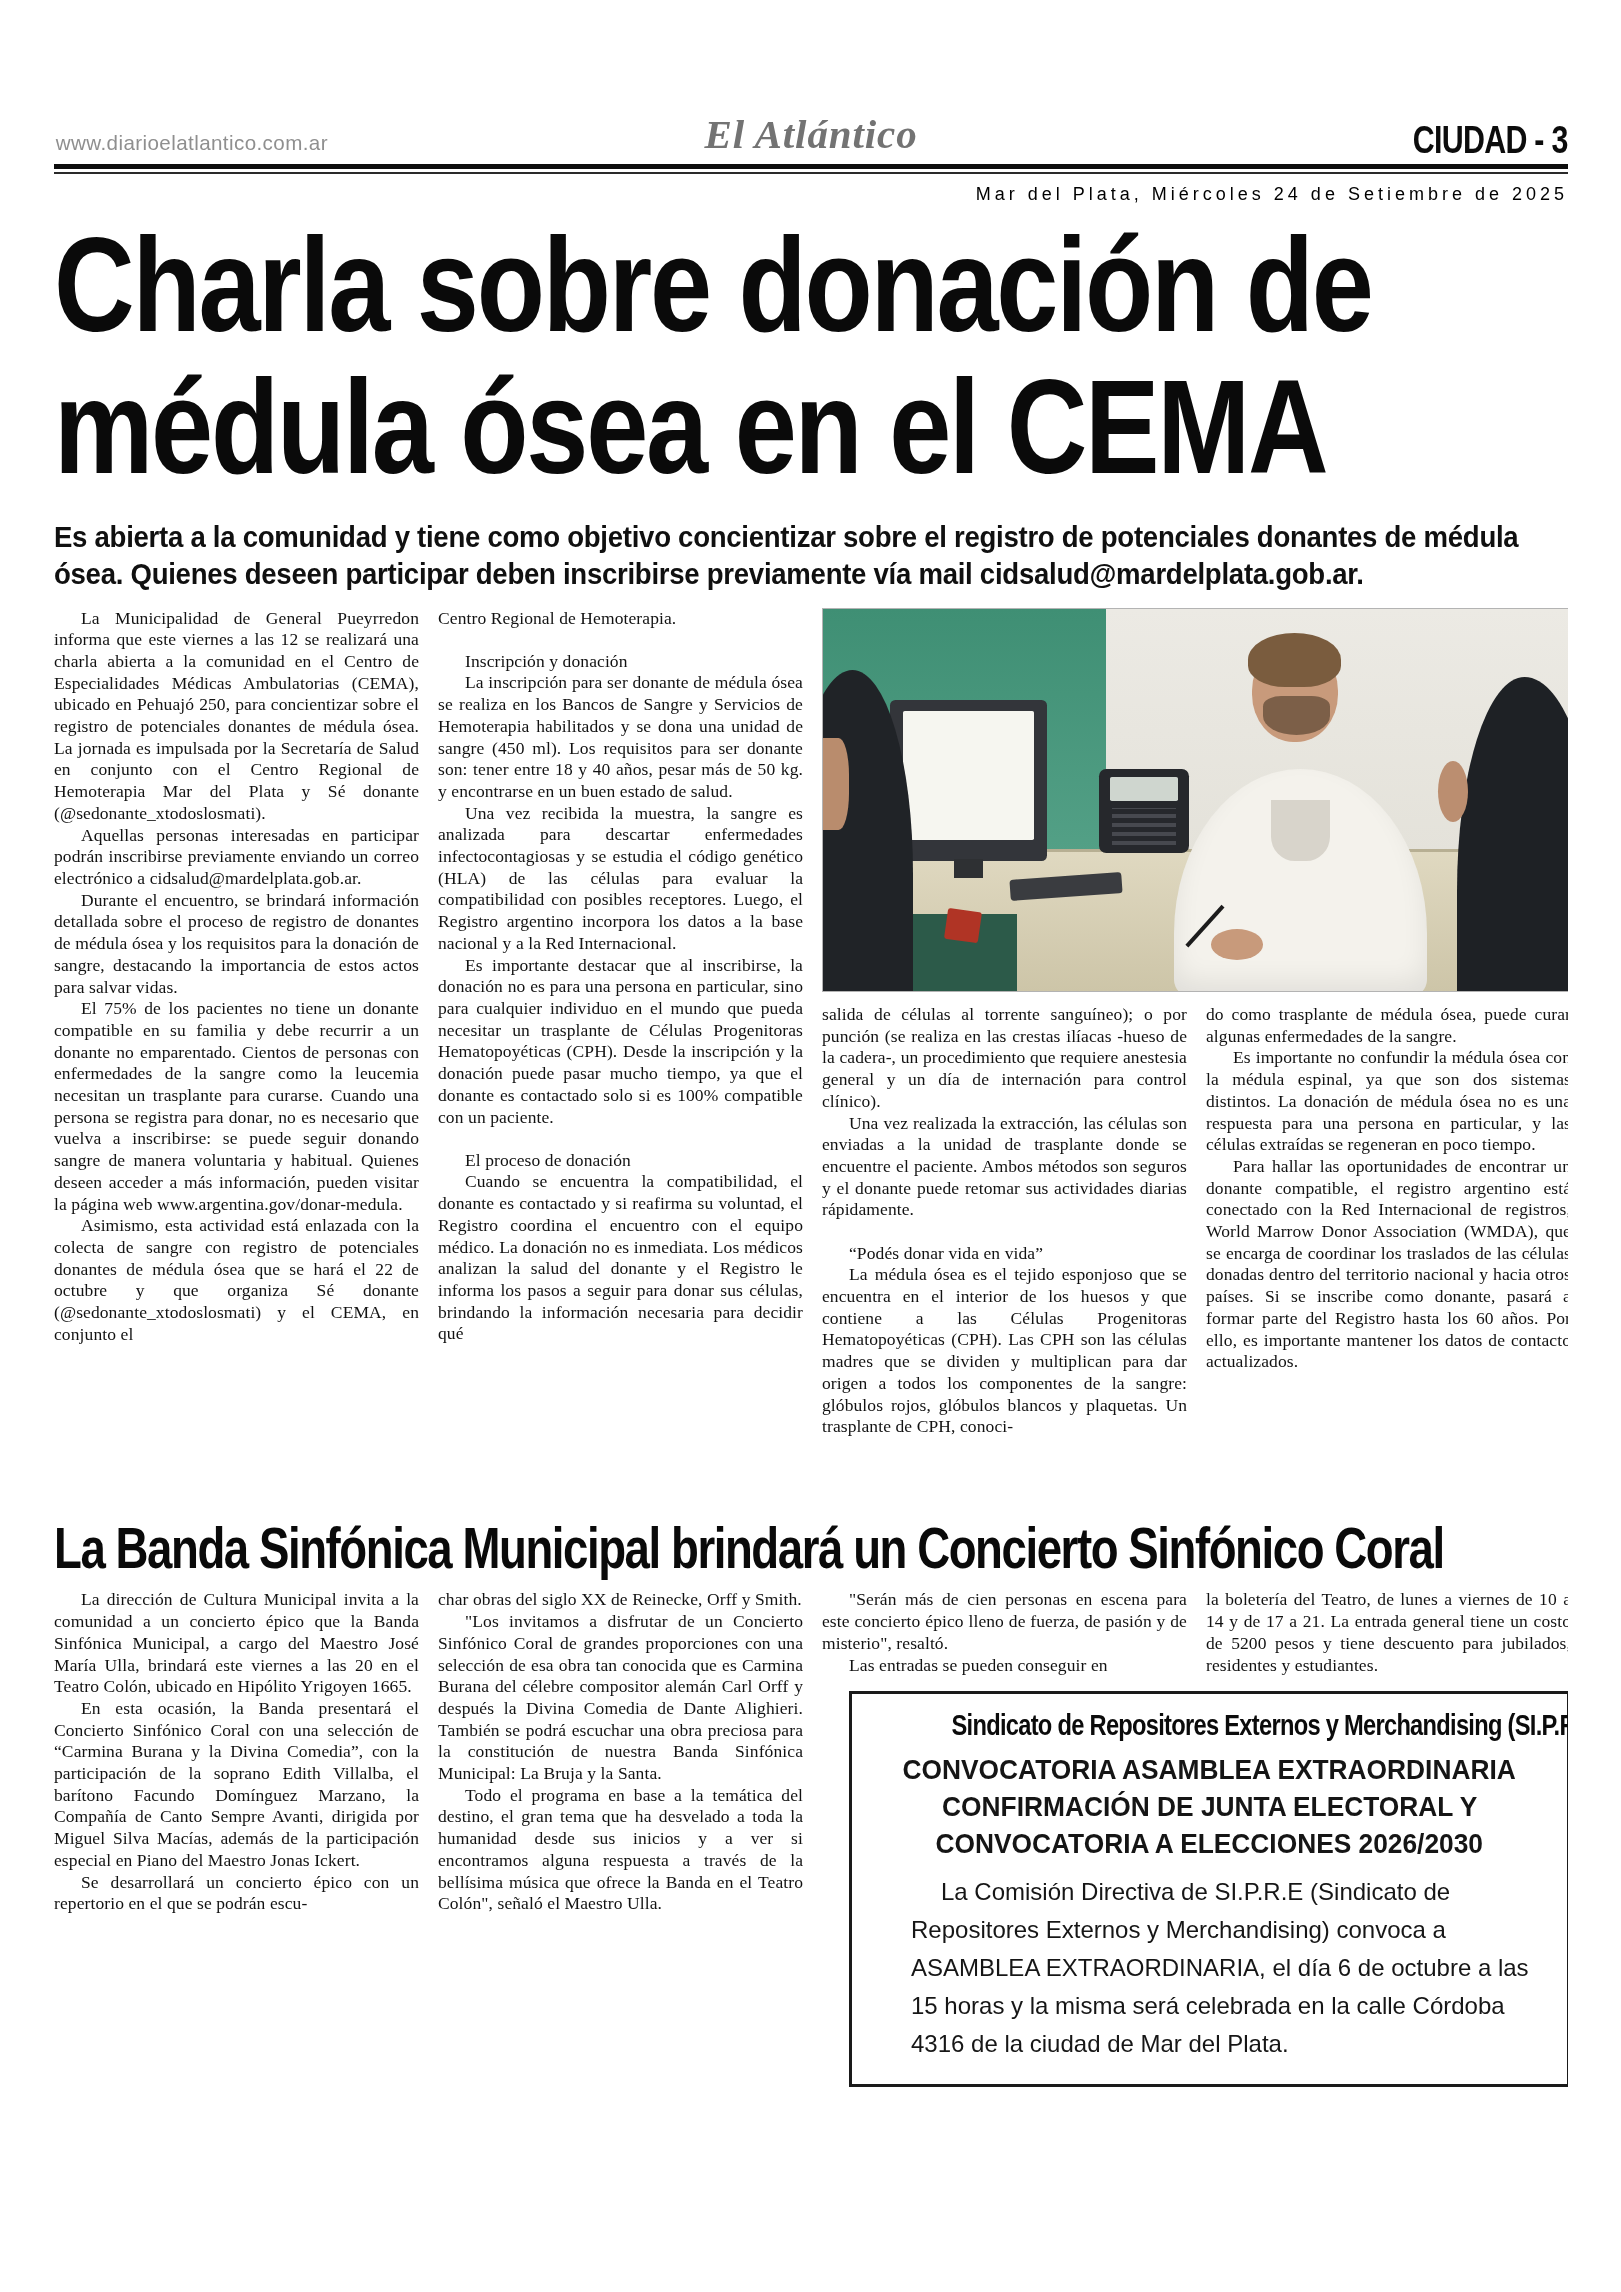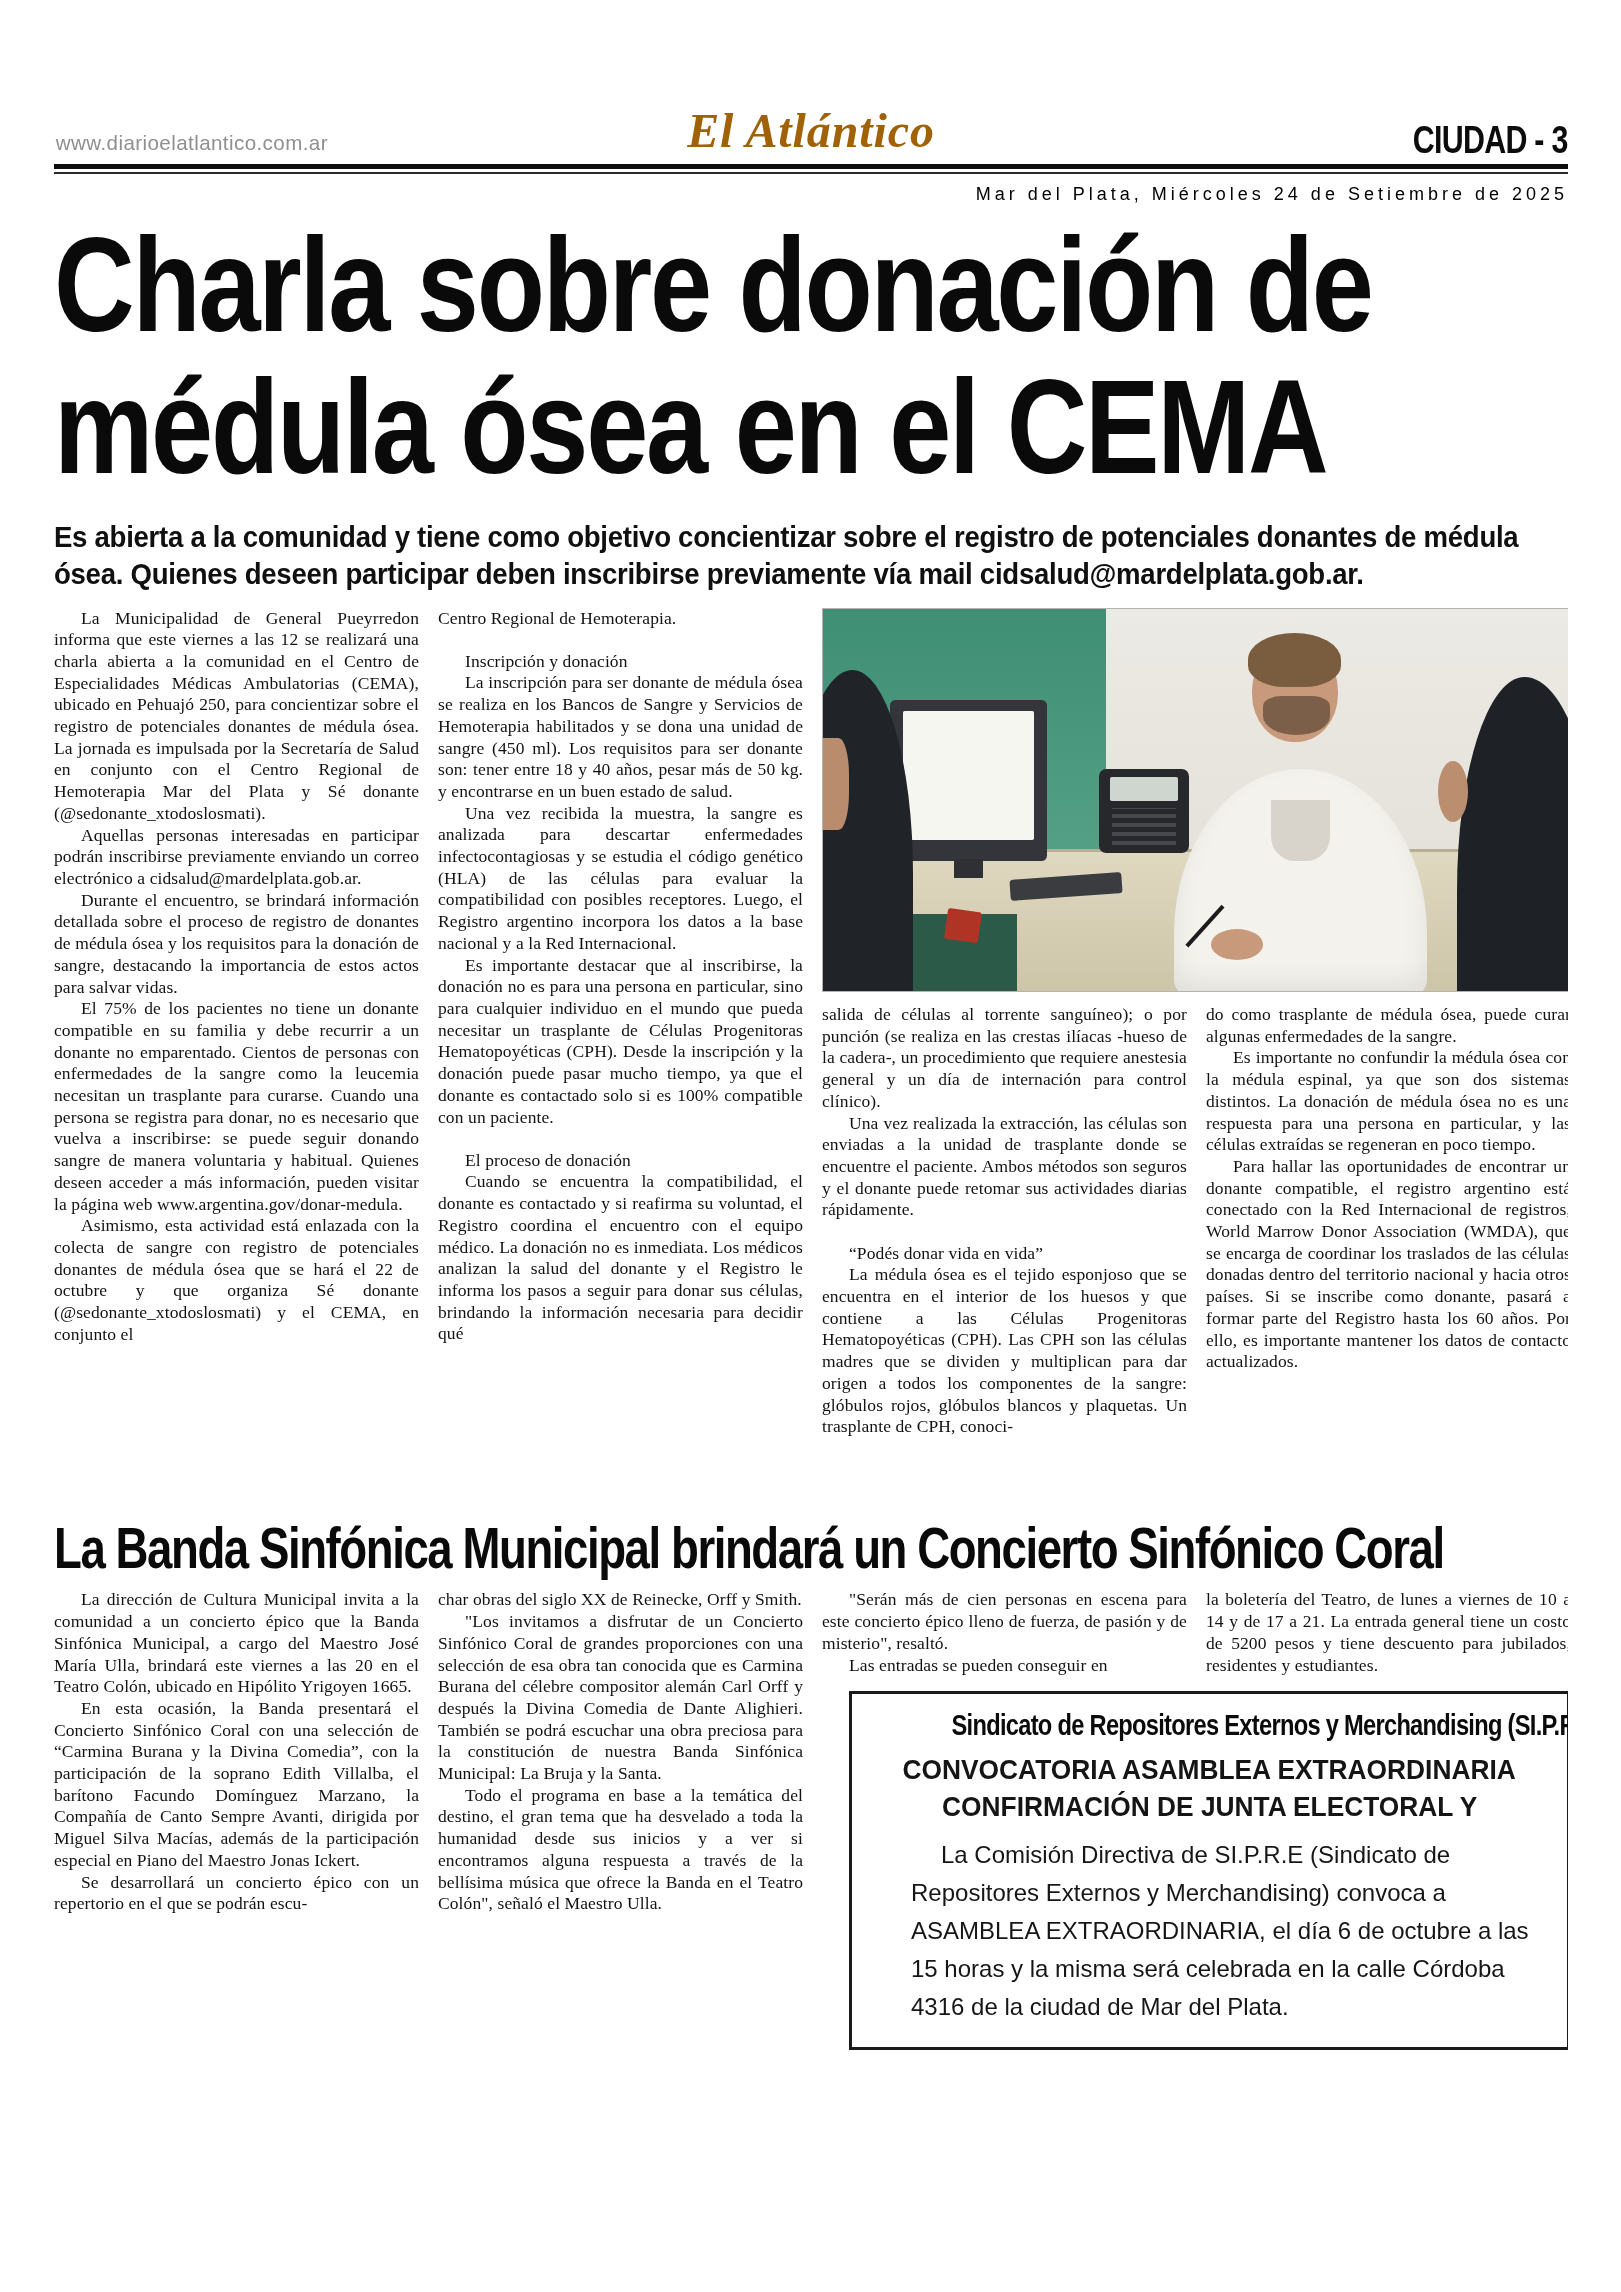--- a/index.html
+++ b/index.html
@@ -6,21 +6,21 @@
   body{width:1622px;height:2293px;overflow:hidden;position:relative;
        font-family:"Liberation Serif", serif;color:#121212;}
   .page{position:absolute;inset:0;padding:112px 54px 0;box-sizing:border-box;}
 
   
   .header-row{position:relative;height:50px;}
   .site-url{position:absolute;left:1.8px;bottom:7.2px;font-family:"Liberation Sans",sans-serif;
             font-size:20.6px;color:#8f8f8f;letter-spacing:0.4px;}
   .masthead{position:absolute;left:50%;transform:translateX(-50%);bottom:3.6px;
             font-family:"Liberation Serif",serif;font-style:italic;font-weight:bold;
-            font-size:48px;color:#a16207;letter-spacing:0.9px;}
+            font-size:41px;color:#737373;letter-spacing:0.9px;}
   .section-box{position:absolute;right:0;bottom:0;white-space:nowrap;}
   .section-label{display:inline-block;font-family:"Liberation Sans",sans-serif;font-weight:bold;
             font-size:38px;letter-spacing:-0.9px;transform:scaleX(.8);transform-origin:100% 80%;color:#0c0c0c;}
   .rule-thick{height:5.4px;background:#0d0d0d;margin-top:1.8px;}
   .rule-thin{height:1.8px;background:#2a2a2a;margin-top:2.7px;}
   .dateline{text-align:right;font-family:"Liberation Sans",sans-serif;font-size:18px;
             letter-spacing:4px;color:#000000;margin-top:10.7px;}
 
   
   .h1-block{margin-top:9px;}
@@ -200,20 +200,21 @@
           </div>
         <div class="col">
             <p class="cont">la boletería del Teatro, de lunes a viernes de 10 a 14 y de 17 a 21. La entrada general tiene un costo de 5200 pesos y tiene descuento para jubilados, residentes y estudiantes.</p>
           </div>
       </div>
       <div class="ad-box">
         <div class="ad-title"><span>Sindicato de Repositores Externos y Merchandising (SI.P.R.E)</span></div>
         <div class="ad-lines">
           <div><span>CONVOCATORIA  ASAMBLEA  EXTRAORDINARIA</span></div>
           <div><span>CONFIRMACIÓN DE JUNTA ELECTORAL Y</span></div>
+          <div><span>CONVOCATORIA A ELECCIONES 2026/2030</span></div>
         </div>
         <div class="ad-body">La Comisión Directiva de SI.P.R.E (Sindicato de Repositores Externos y Merchandising) convoca a ASAMBLEA  EXTRAORDINARIA, el día 6 de octubre a las 15 horas y la misma será celebrada en la calle Córdoba 4316 de la ciudad de Mar del Plata.</div>
       </div>
     </div>
   </div>
 
 </div>
 
 
 </body></html>

